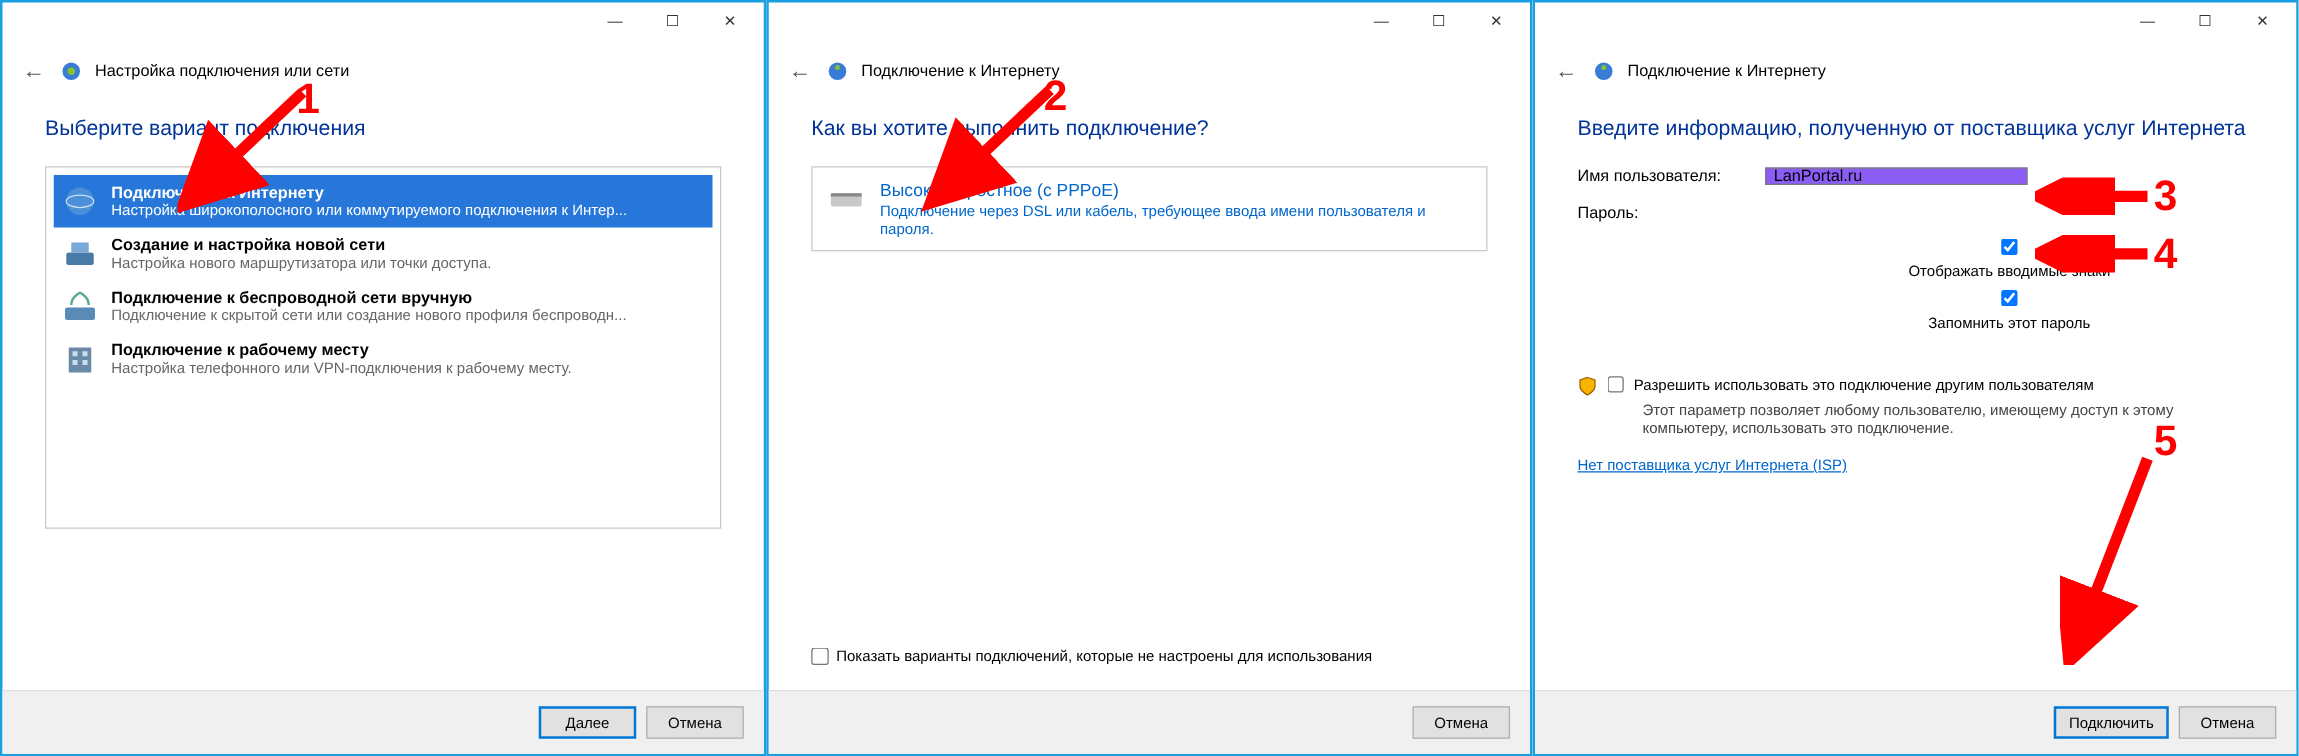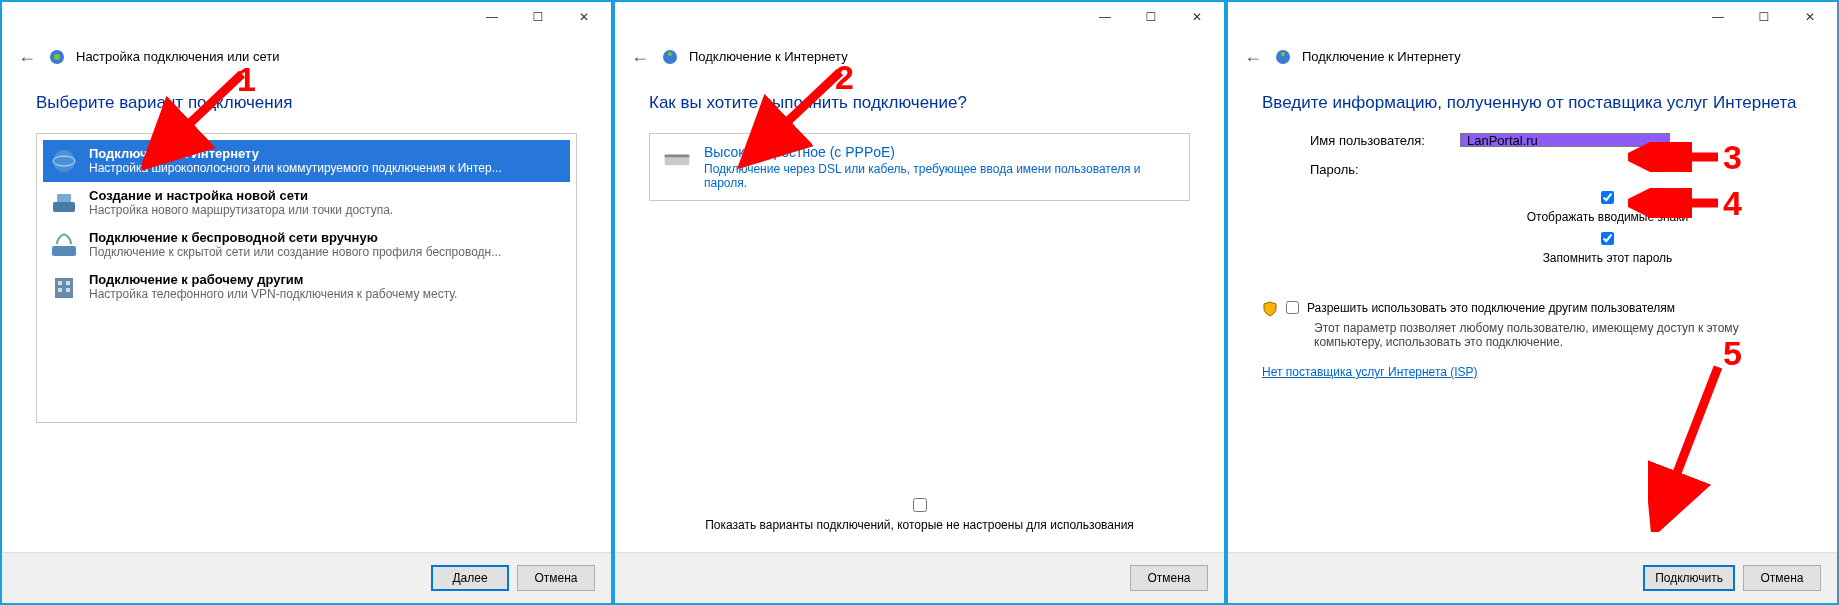--- a/index.html
+++ b/index.html
@@ -121,21 +121,20 @@
     font-size: 12px;
     margin-top: 2px;
   }
   .chk-row {
     display: flex;
     align-items: center;
     gap: 6px;
     font-size: 12px;
     margin-top: auto;
     padding: 10px 0;
-    flex-direction: column;
   }
   .chk-row input { width: 14px; height: 14px; }
   .footer {
     border-top: 1px solid #ddd;
     background: #f0f0f0;
     padding: 12px 16px;
     display: flex;
     justify-content: flex-end;
     gap: 8px;
   }
@@ -148,23 +147,22 @@
     cursor: default;
     padding: 4px 10px;
   }
   .btn.primary {
     border: 2px solid #0078d7;
     background: #e1e1e1;
   }
   
   .form-row {
     display: flex;
-    align-items: flex-start;
+    align-items: center;
     margin-bottom: 14px;
-    margin-left: 48px;
   }
   .form-row .lbl {
     width: 150px;
     font-size: 13px;
   }
   .form-row input[type=text] {
     flex: 0 0 210px;
     height: 14px;
     border: 1px solid #7a7a7a;
     padding: 0 6px;
@@ -273,21 +271,21 @@
 
       <div class="option-item">
         <svg class="opt-icon" viewBox="0 0 30 30">
             <rect x="6" y="6" width="18" height="20" fill="#6a8aa8"></rect>
             <rect x="9" y="9" width="4" height="4" fill="#cde"></rect>
             <rect x="17" y="9" width="4" height="4" fill="#cde"></rect>
             <rect x="9" y="16" width="4" height="4" fill="#cde"></rect>
             <rect x="17" y="16" width="4" height="4" fill="#cde"></rect>
           </svg>
         <div class="txt">
-          <div class="ttl">Подключение к рабочему другим</div>
+          <div class="ttl">Подключение к рабочему месту</div>
           <div class="desc">Настройка телефонного или VPN-подключения к рабочему месту.</div>
         </div>
       </div>
 
     </div>
   </div>
   <div class="footer">
     <button class="btn primary">Далее</button>
     <button class="btn">Отмена</button>
   </div>

